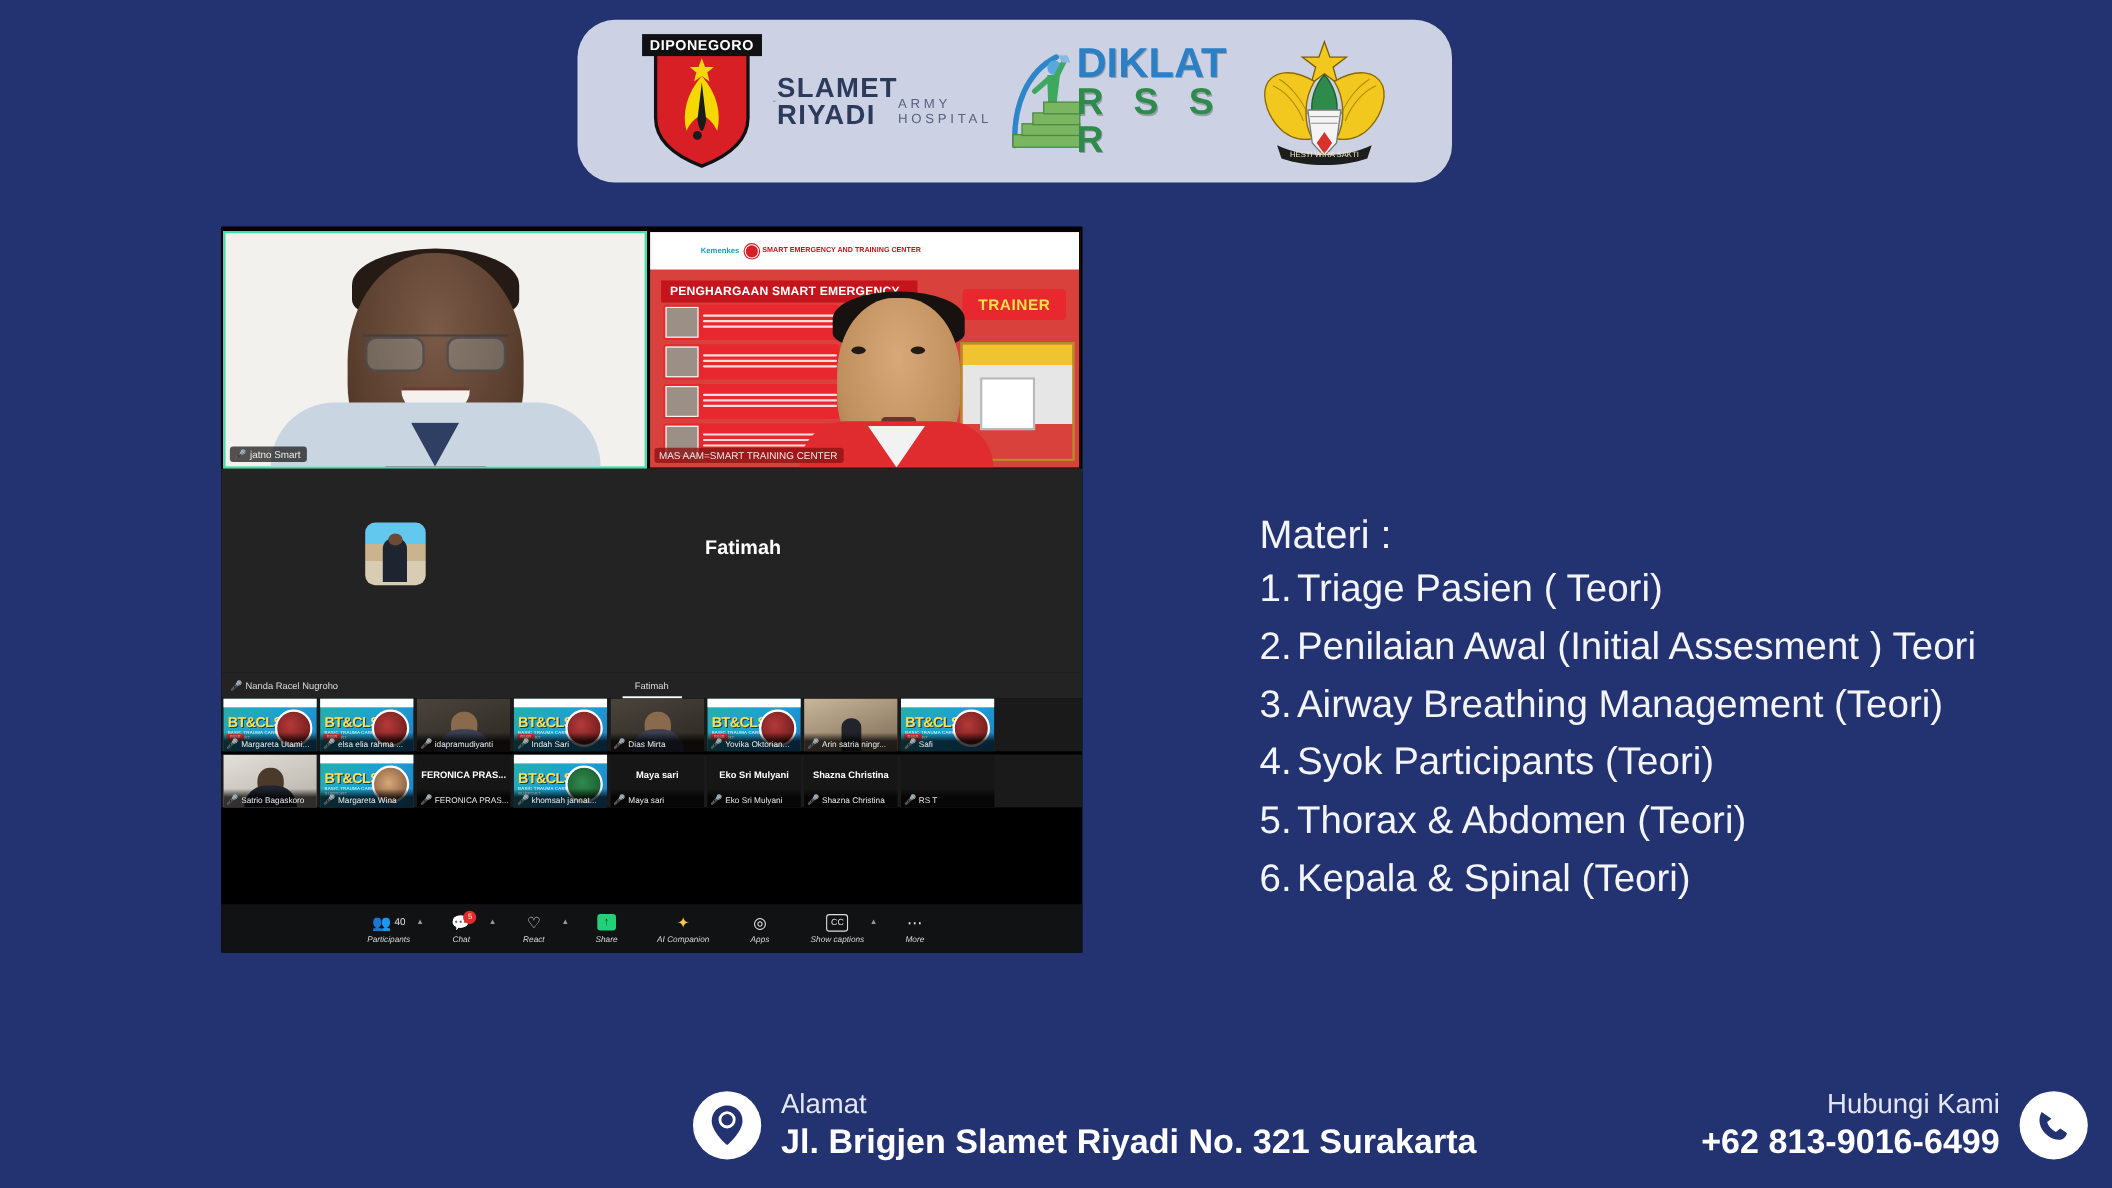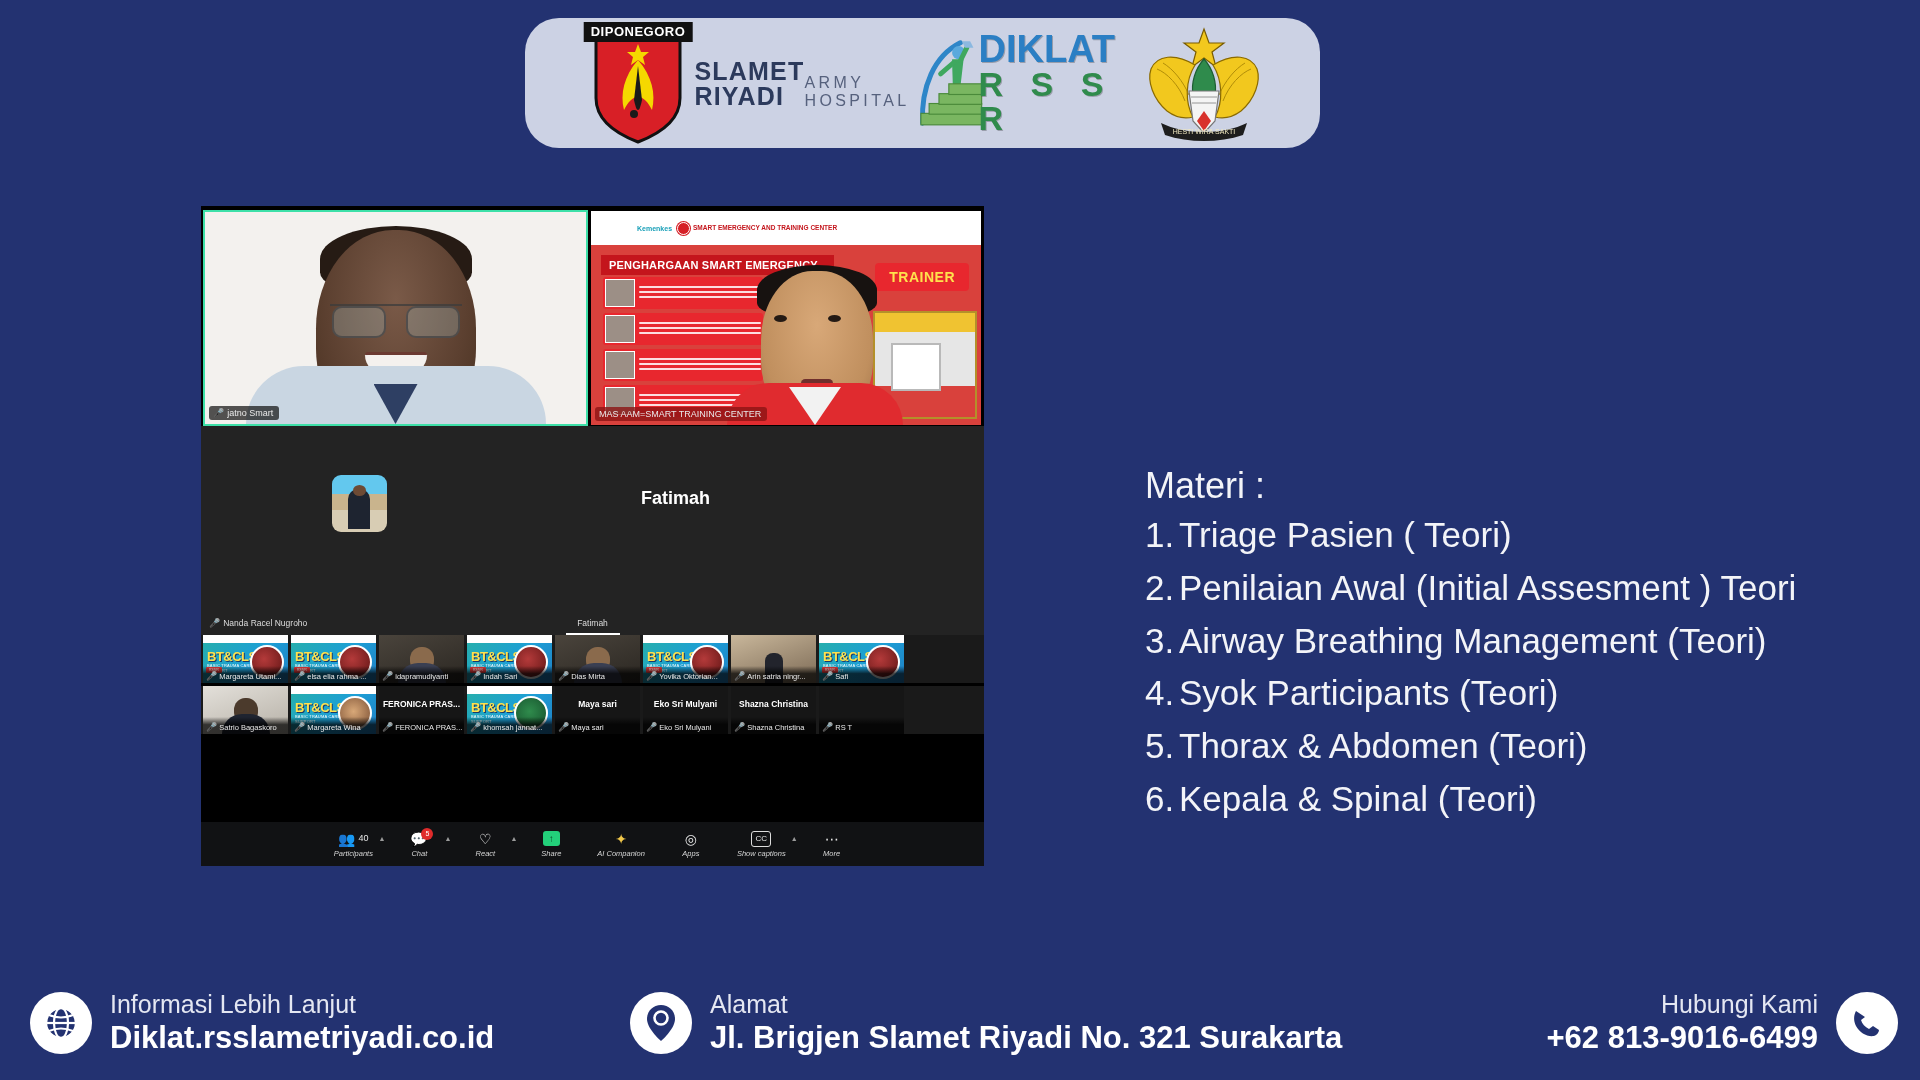--- a/index.html
+++ b/index.html
@@ -7,21 +7,21 @@
     width: 1920px; height: 1080px;
     overflow: hidden;
     background: #233271;
     font-family: "Liberation Sans", sans-serif;
   }
   .page { position: relative; width: 1920px; height: 1080px; background: #233271; }
 
   
   .logo-banner {
     position: absolute; left: 525px; top: 18px;
-    width: 795px; height: 130px;
+    width: 795px; height: 148px;
     background: #ccd2e4;
     border-radius: 34px;
     display: flex; align-items: center; justify-content: center;
     gap: 14px;
   }
   .logo-slot { display: flex; align-items: center; justify-content: center; }
 
   
   .dip-wrap { position: relative; width: 100px; height: 122px; margin-left: 6px; }
   .dip-label {
@@ -32,21 +32,21 @@
     font-family: "Liberation Sans", sans-serif;
   }
 
   
   .sr-wrap { display: flex; flex-direction: row; align-items: center; width: 200px; }
   .sr-name {
     color: #2c3a5c; font-weight: bold; font-size: 25px;
     letter-spacing: 1.2px; line-height: 1; margin-top: 2px;
   }
   .sr-sub {
-    color: #56617d; font-size: 16px; letter-spacing: 3.4px;
+    color: #56617d; font-size: 12px; letter-spacing: 3.4px;
     margin-top: 18px; font-weight: normal;
   }
 
   
   .dk-wrap { display: flex; align-items: center; width: 215px; }
   .dk-text { display: flex; flex-direction: column; margin-left: -8px; }
   .dk-title {
     font-size: 38px; font-weight: bold; color: #2b7fc4;
     letter-spacing: 0px; line-height: .95;
     text-shadow: 1px 1px 0 rgba(0,0,0,.25);
@@ -747,36 +747,20 @@
       </div>
       <div class="tool">
         <span class="ico">⋯</span>
         <span class="lbl">More</span>
       </div>
     </div>
   </div>
 
   <div class="footer">
 
-    <div class="f-item" style="left:30px; top:30px;">
-      <div class="f-circle">
-        <svg width="36" height="36" viewBox="0 0 36 36">
-          <circle cx="18" cy="18" r="15" fill="#233271"></circle>
-          <circle cx="18" cy="18" r="15" fill="none" stroke="#fff" stroke-width="2.4"></circle>
-          <ellipse cx="18" cy="18" rx="7" ry="15" fill="none" stroke="#fff" stroke-width="2.2"></ellipse>
-          <line x1="3" y1="18" x2="33" y2="18" stroke="#fff" stroke-width="2.2"></line>
-          <path d="M6 10 Q18 15 30 10" fill="none" stroke="#fff" stroke-width="2"></path>
-          <path d="M6 26 Q18 21 30 26" fill="none" stroke="#fff" stroke-width="2"></path>
-        </svg>
-      </div>
-      <div>
-        <div class="f-top">Informasi Lebih Lanjut</div>
-        <div class="f-bot">Diklat.rsslametriyadi.co.id</div>
-      </div>
-    </div>
 
     <div class="f-item" style="left:630px; top:30px;">
       <div class="f-circle">
         <svg width="34" height="40" viewBox="0 0 34 40">
           <path d="M17 2 C9 2 3 8 3 16 C3 26 17 38 17 38 C17 38 31 26 31 16 C31 8 25 2 17 2 Z" fill="#233271"></path>
           <circle cx="17" cy="15" r="6.5" fill="none" stroke="#fff" stroke-width="2.6"></circle>
         </svg>
       </div>
       <div>
         <div class="f-top">Alamat</div>

